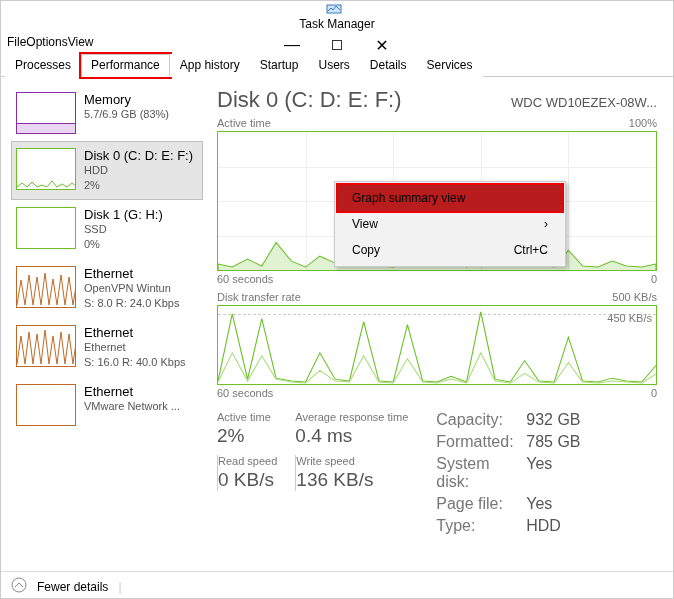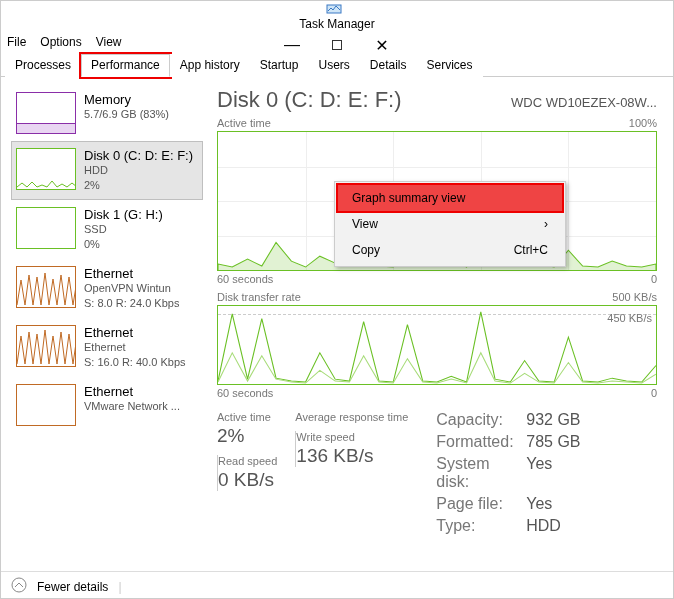--- a/index.html
+++ b/index.html
@@ -2,21 +2,21 @@
 <html><head>
 <meta charset="utf-8">
 <style>
   * { box-sizing: border-box; margin: 0; padding: 0; font-family: "Segoe UI", Arial, sans-serif; }
   body { background: #fff; width: 674px; height: 599px; overflow: hidden; border: 1px solid #ccc; position: relative; }
   .titlebar { height: 30px; display: flex; align-items: center; padding: 0 4px; flex-direction: column; }
   .titlebar .icon { width: 16px; height: 16px; margin-right: 6px; display:flex; align-items:center; justify-content:center;}
   .titlebar .title { font-size: 12px; flex: 1; }
   .winbtns { display: flex; gap: 0; }
   .winbtn { width: 45px; height: 28px; display: flex; align-items: center; justify-content: center; }
-  .menubar { height: 22px; padding: 0 6px; display: flex; gap: 14px; font-size: 12px; align-items:center; }
+  .menubar { height: 22px; padding: 0 6px; display: flex; font-size: 12px; align-items:center; }
   .tabs { display: flex; border-bottom: 1px solid #ccc; padding-left: 4px; font-size: 12px; height:24px;}
   .tab { padding: 3px 9px; border: 1px solid transparent; position: relative; top:1px; background:#fff;}
   .tab.active { border: 1px solid #ccc; border-bottom: 1px solid #fff; }
   .tab.highlight { box-shadow: 0 0 0 2px #e00; }
   .content { display: flex; height: 494px; }
   .sidebar { width: 206px; overflow-y: auto; padding: 8px 4px 0 10px; }
   .side-item { display: flex; gap: 8px; padding: 6px 4px; border: 1px solid transparent; }
   .side-item.selected { background: #e5e5e5; border: 1px solid #bfbfbf; }
   .thumb { width: 60px; height: 42px; border: 1px solid #888; background: #fff; position:relative; overflow:hidden;}
   .thumb svg { position:absolute; bottom:0; left:0; }
@@ -37,21 +37,21 @@
   .stat-lbl { font-size: 11px; color: #777; }
   .stat-val { font-size: 19px; color: #555; margin-top:2px;}
   .stat-rs { border-left: 1px solid #ccc; margin-top:8px;}
   .kv { display: grid; grid-template-columns: 90px auto; row-gap: 4px; font-size: 16px; color:#555;}
   .kv .k { color:#777;}
   .footer { height: 30px; border-top: 1px solid #ddd; display:flex; align-items:center; padding: 0 10px; gap: 10px; font-size: 12px;}
   .footer .sep { color:#ccc;}
   .footer .orm { color: #0066cc; display:flex; align-items:center; gap:6px;}
   .ctx-menu { position: absolute; left: 333px; top: 180px; width: 232px; background: #f2f2f2; border: 1px solid #ccc; box-shadow: 2px 2px 4px rgba(0,0,0,0.25); font-size: 12px; padding: 3px;}
   .ctx-item { padding: 6px 14px; display:flex; justify-content: space-between; align-items:center;}
-  .ctx-item.hi { box-shadow: 0 0 0 2px #e00; background:#ef4444;}
+  .ctx-item.hi { box-shadow: 0 0 0 2px #e00; background:#b91c1c;}
   .grid-lines { position:absolute; inset:0; }
   .grid-lines div { position:absolute; background:#eee;}
 </style>
 </head>
 <body>
 
 <div class="titlebar">
   <span class="icon">
     <svg width="16" height="16" viewBox="0 0 16 16">
         <rect x="1" y="4" width="14" height="8" fill="#d0e6f7" stroke="#3a78c4"></rect>
@@ -203,20 +203,21 @@
       <div class="stat-col">
         <div class="stat-lbl">Active time</div>
         <div class="stat-val">2%</div>
         <div class="stat-rs">
           <div class="stat-lbl">Read speed</div>
           <div class="stat-val">0 KB/s</div>
         </div>
       </div>
       <div class="stat-col">
         <div class="stat-lbl">Average response time</div>
+        <div class="stat-val">0.4 ms</div>
         <div class="stat-rs">
           <div class="stat-lbl">Write speed</div>
           <div class="stat-val">136 KB/s</div>
         </div>
       </div>
       <div class="kv" style="margin-left:10px">
         <div class="k">Capacity:</div>
           <div>932 GB</div>
         <div class="k">Formatted:</div>
           <div>785 GB</div>

